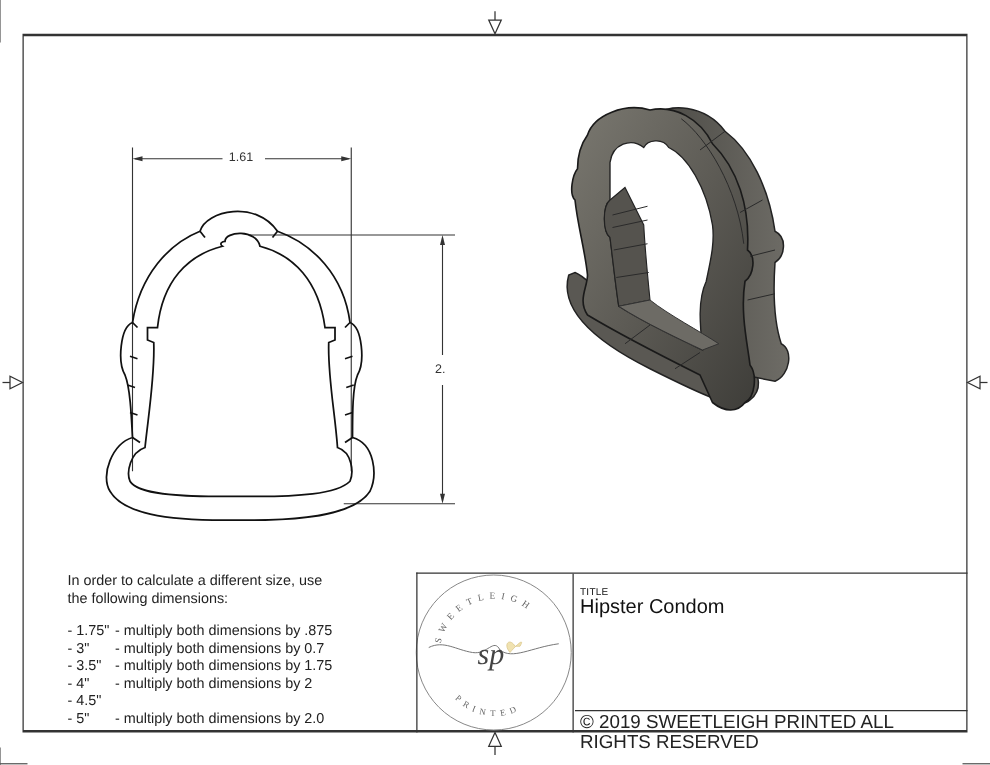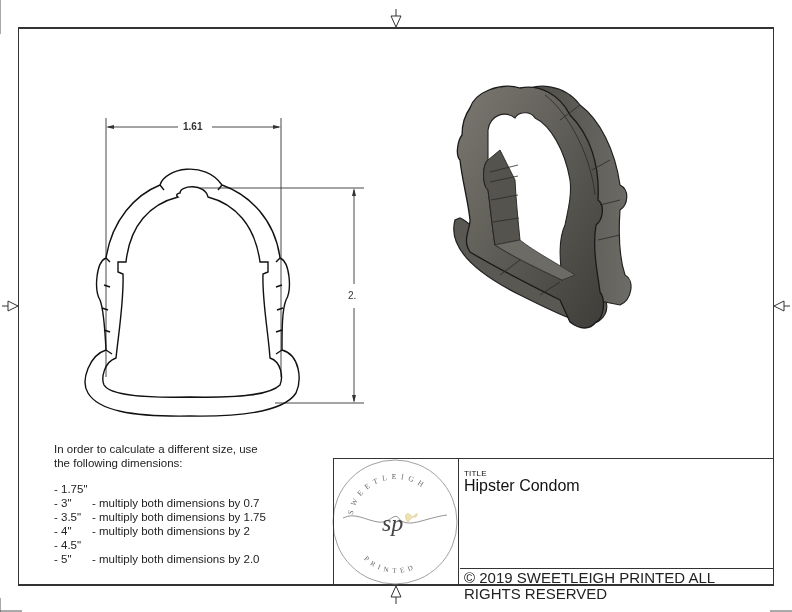--- a/index.html
+++ b/index.html
@@ -1,19 +1,19 @@
 <!DOCTYPE html>
 <html><head>
 <meta charset="utf-8">
 <style>
   html, body { margin: 0; padding: 0; background: #ffffff; }
   body { width: 792px; height: 612px; position: relative; overflow: hidden; font-family: "Liberation Sans", sans-serif; color: #111; }
   .frame { position: absolute; left: 18px; top: 27px; width: 756px; height: 559px; border: 1px solid #333; border-top-width: 2px; border-bottom-width: 2px; box-sizing: border-box; }
   .svg-layer { position: absolute; left: 0; top: 0; }
-  .notes { position: absolute; left: 54px; top: 442px; font-size: 11.5px; line-height: 14px; color: #222; }
+  .notes { position: absolute; left: 54px; top: 458px; font-size: 11.5px; line-height: 14px; color: #222; }
   .notes p { margin: 0; }
   .notes .gap { height: 12px; }
   .mult-row { display: flex; white-space: nowrap; }
   .mult-size { width: 38px; }
   .title-block { position: absolute; left: 333px; top: 458px; width: 441px; height: 128px; border-left: 1px solid #333; border-top: 1px solid #333; box-sizing: border-box; }
   .logo-cell { position: absolute; left: 0; top: 0; width: 125px; height: 127px; border-right: 1px solid #333; box-sizing: border-box; }
   .title-cell { position: absolute; left: 126px; top: 0; right: 0; height: 110px; border-bottom: 1px solid #333; box-sizing: border-box; text-align: center; }
   .title-label { position: absolute; left: 4px; top: 10px; font-size: 8px; letter-spacing: 0.2px; }
   .title-value { position: absolute; left: 4px; top: 18px; font-size: 16px; }
   .copyright { position: absolute; left: 130px; top: 111px; font-size: 15px; line-height: 16px; color: #222; }
@@ -151,29 +151,30 @@
     </g>
   </g>
 
   <g>
     <circle cx="395" cy="522" r="62" fill="none" stroke="#888" stroke-width="0.8"></circle>
     <path d="M 343 518 C 355 512, 365 520, 378 522 C 390 524, 395 510, 400 520 C 410 528, 425 518, 447 515" fill="none" stroke="#777" stroke-width="0.8"></path>
     <path d="M 412 517 C 408 510, 402 515, 408 522 C 414 515, 420 510, 416 517 Z" fill="#f0e2b0" stroke="#d9c58a" stroke-width="0.6"></path>
   </g>
 </svg>
 
-<div class="dim-label" style="left:183px; top:121px;font-weight:bold;">1.61</div>
+<div class="dim-label" style="left:183px; top:121px;">1.61</div>
 <div class="dim-label" style="left:348px; top:290px;">2.</div>
 
 <div class="notes">
   <p>In order to calculate a different size, use</p>
   <p>the following dimensions:</p>
   <div class="gap"></div>
   <div class="mult-row">
       <span class="mult-size">- 1.75"</span>
+      <span>- multiply both dimensions by .875</span>
     </div>
   <div class="mult-row">
       <span class="mult-size">- 3"</span>
       <span>- multiply both dimensions by 0.7</span>
     </div>
   <div class="mult-row">
       <span class="mult-size">- 3.5"</span>
       <span>- multiply both dimensions by 1.75</span>
     </div>
   <div class="mult-row">

